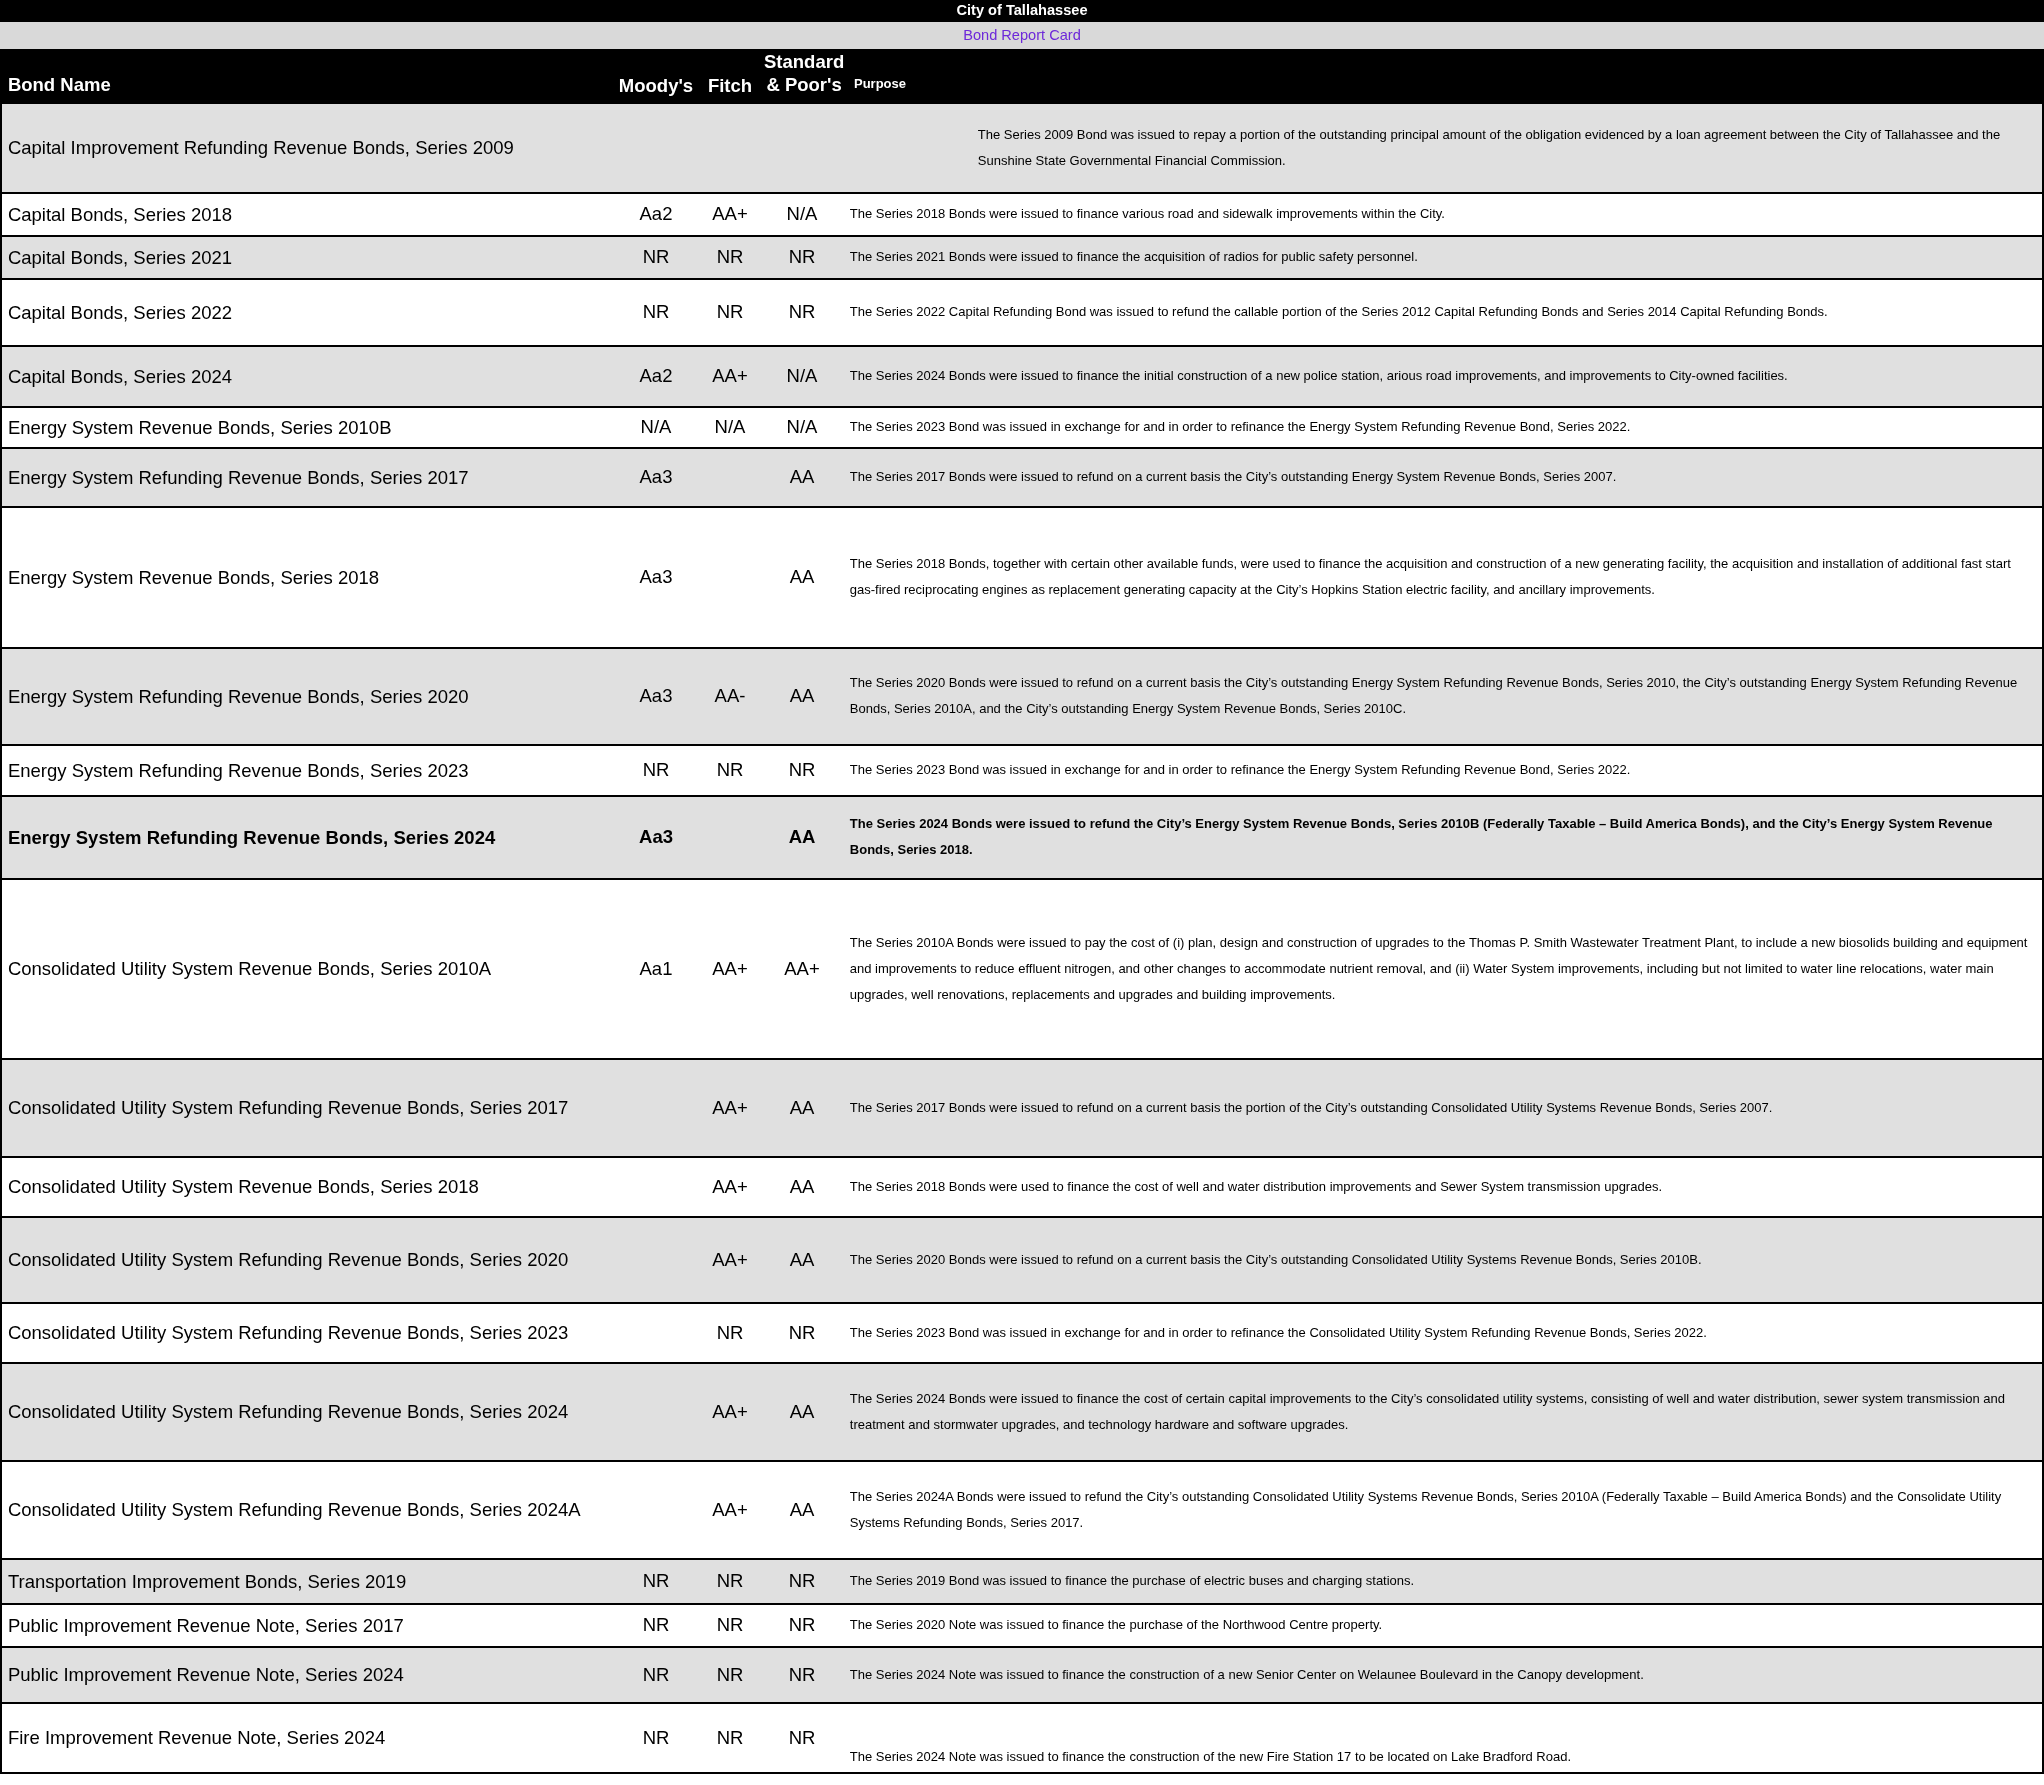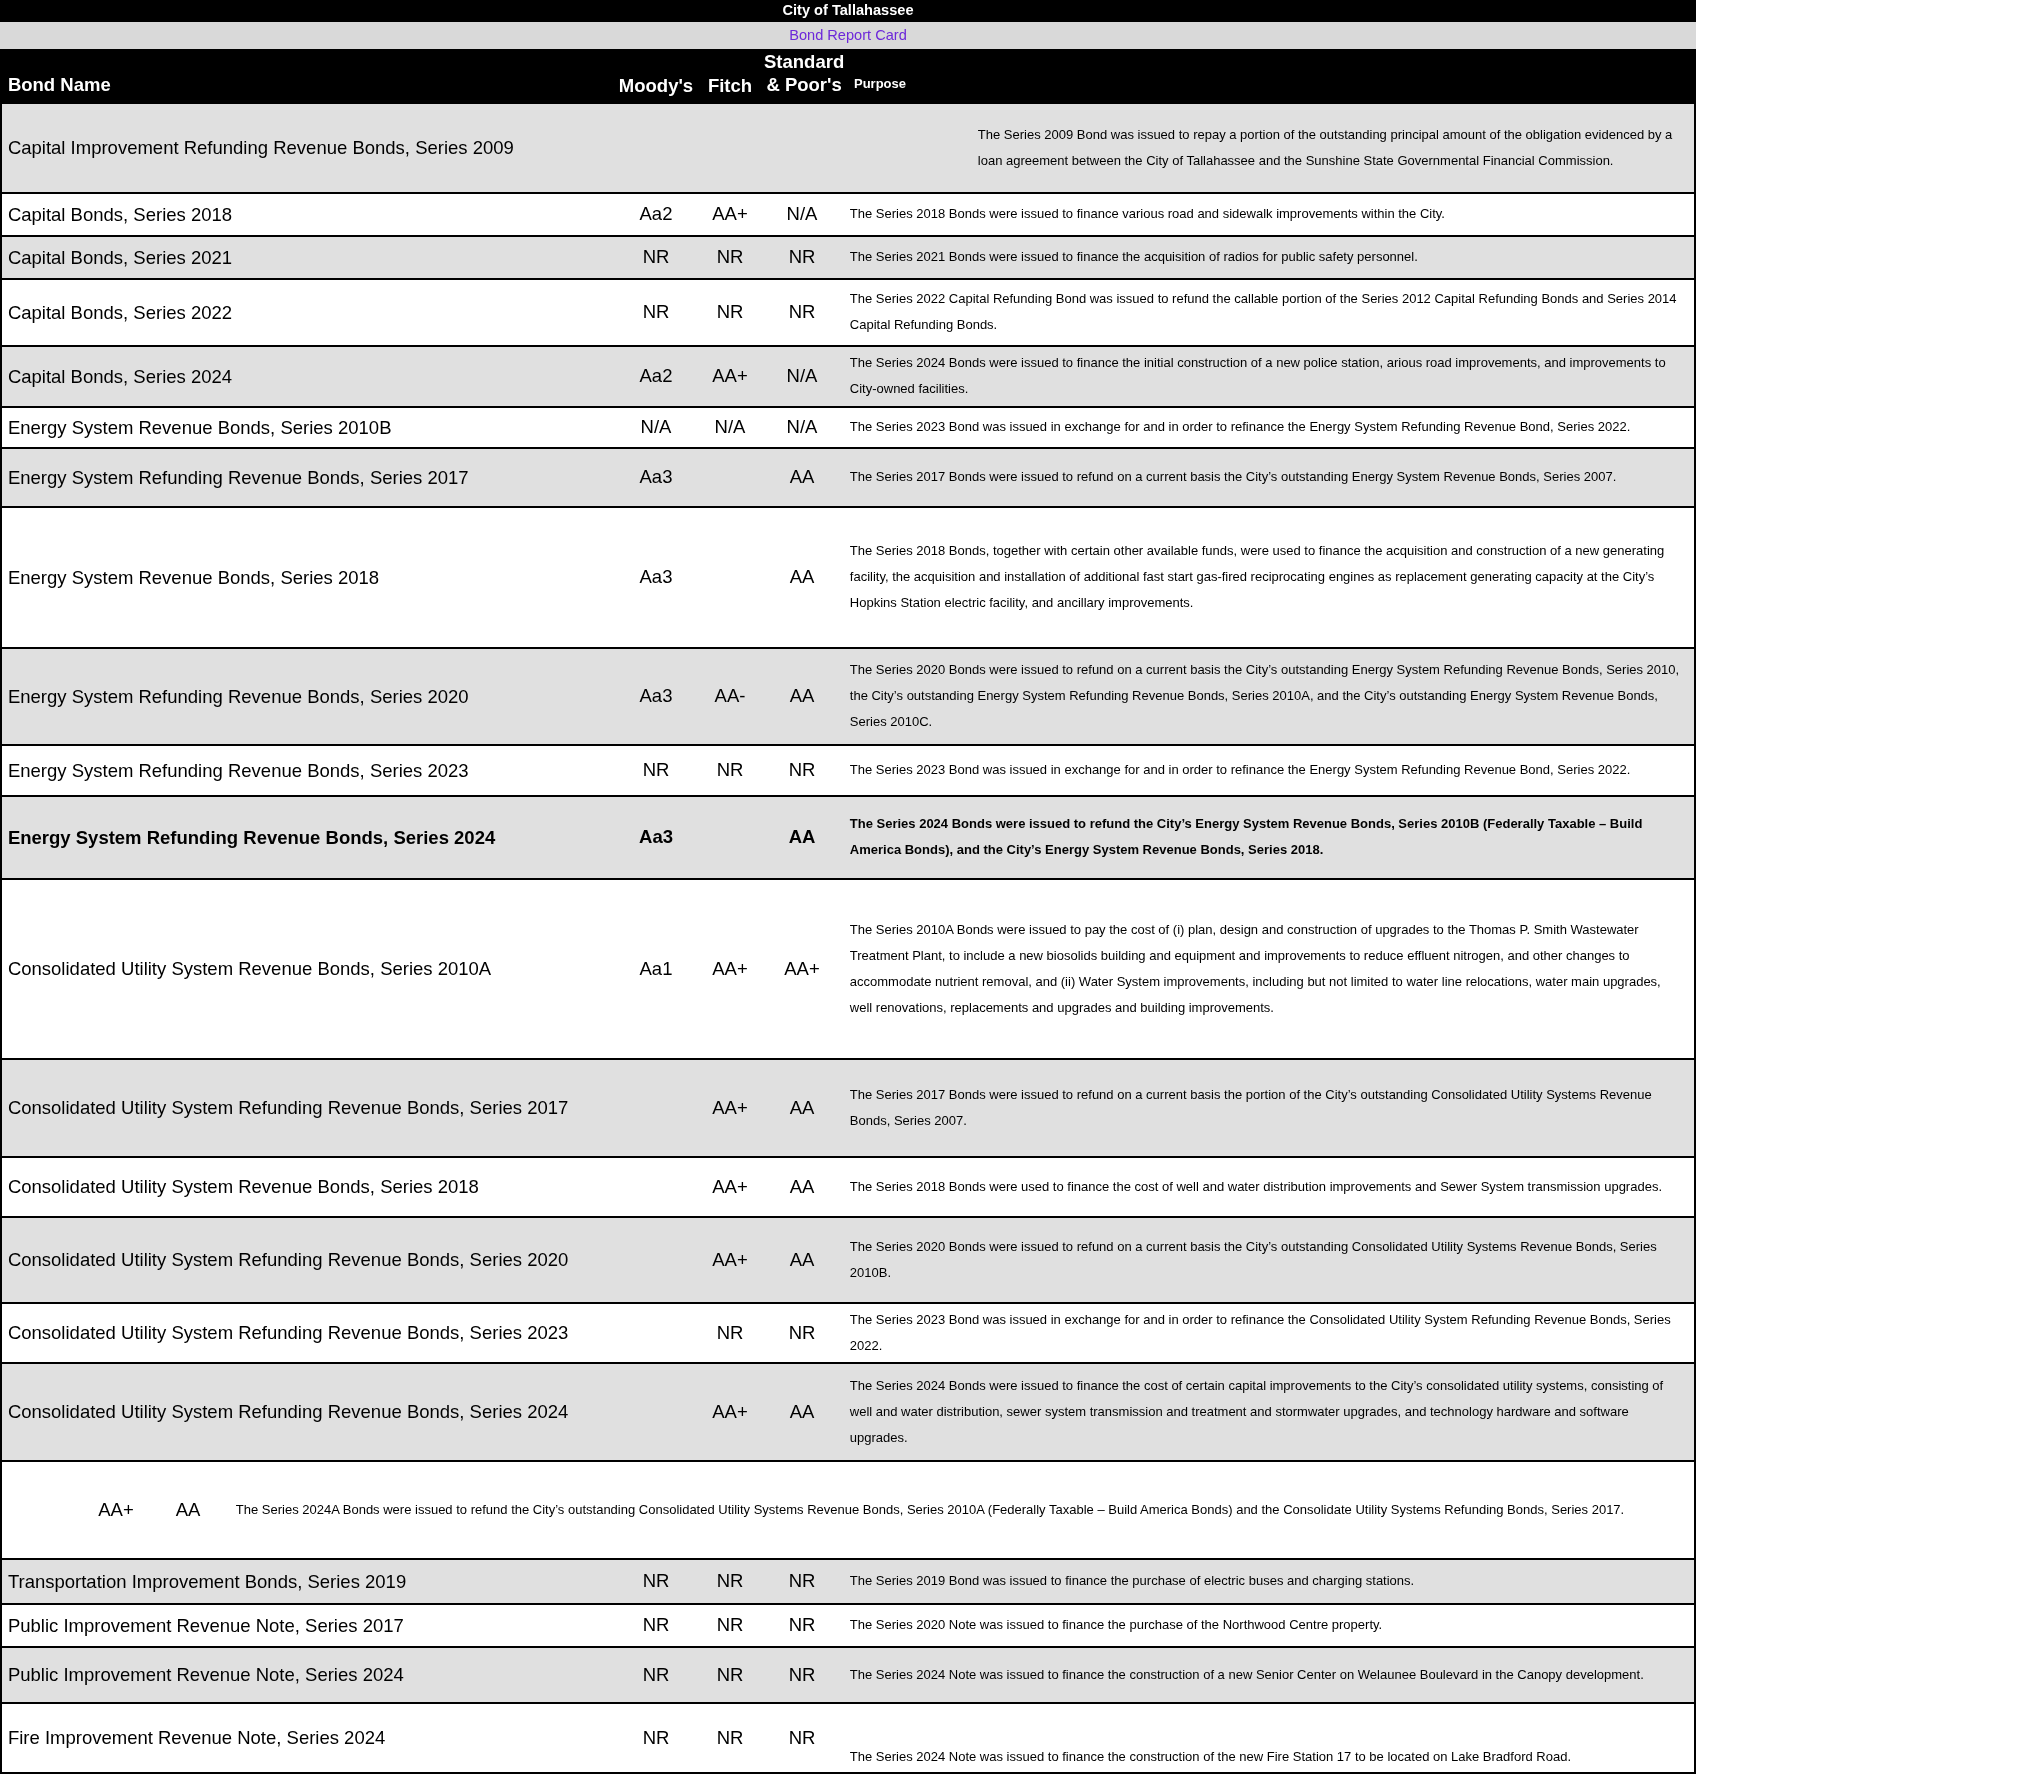--- a/index.html
+++ b/index.html
@@ -1,17 +1,17 @@
 <!DOCTYPE html>
 <html><head>
 <meta charset="utf-8">
 <style>
   html,body{margin:0;padding:0;background:#ffffff;}
   body{font-family:"Liberation Sans","DejaVu Sans",sans-serif;color:#000;}
-  .sheet{width:1696px;box-sizing:border-box;background:#fff;}
+  .sheet{width:2044px;box-sizing:border-box;background:#fff;}
   .title-bar{background:#000;color:#fff;text-align:center;font-weight:bold;
     font-size:14.6px;line-height:21.5px;height:21.5px;}
   .subtitle-bar{background:#d9d9d9;color:#6d28d9;text-align:center;
     font-size:14.6px;line-height:27px;height:27px;}
   .table{border-left:2px solid #000;border-right:2px solid #000;border-bottom:2.9px solid #000;}
   .hrow{background:#000;color:#fff;display:flex;align-items:flex-end;
     height:53px;font-weight:bold;font-size:18.5px;box-sizing:border-box;padding-bottom:4.9px;}
   .row{display:flex;align-items:center;border-top:2px solid #000;box-sizing:border-box;}
   .row.gray{background:#e0e0e0;}
   .row.white{background:#ffffff;}
@@ -159,20 +159,21 @@
     <div class="cell purpose">The Series 2023 Bond was issued in exchange for and in order to refinance the Consolidated Utility System Refunding Revenue Bonds, Series 2022.</div>
   </div>
         <div class="row gray" style="min-height: 98px;">
     <div class="cell name">Consolidated Utility System Refunding Revenue Bonds, Series 2024</div>
     <div class="cell moodys"></div>
     <div class="cell fitch">AA+</div>
     <div class="cell sp">AA</div>
     <div class="cell purpose">The Series 2024 Bonds were issued to finance the cost of certain capital improvements to the City’s consolidated utility systems, consisting of well and water distribution, sewer system transmission and treatment and stormwater upgrades, and technology hardware and software upgrades.</div>
   </div>
         <div class="row white" style="min-height: 98px;">
+    <div class="cell name">Consolidated Utility System Refunding Revenue Bonds, Series 2024A</div>
     <div class="cell moodys"></div>
     <div class="cell fitch">AA+</div>
     <div class="cell sp">AA</div>
     <div class="cell purpose">The Series 2024A Bonds were issued to refund the City’s outstanding Consolidated Utility Systems Revenue Bonds, Series 2010A (Federally Taxable – Build America Bonds) and the Consolidate Utility Systems Refunding Bonds, Series 2017.</div>
   </div>
         <div class="row gray" style="min-height: 45px;">
     <div class="cell name">Transportation Improvement Bonds, Series 2019</div>
     <div class="cell moodys">NR</div>
     <div class="cell fitch">NR</div>
     <div class="cell sp">NR</div>

